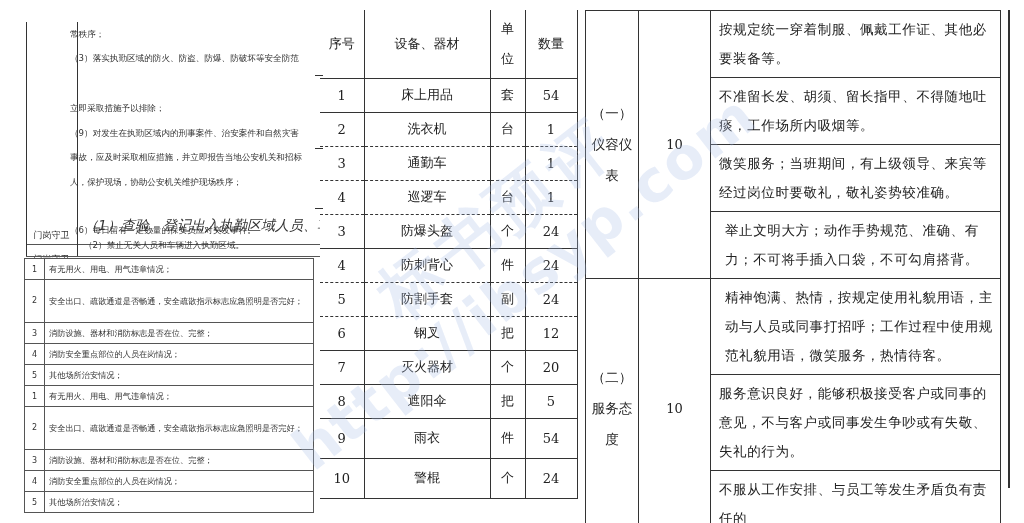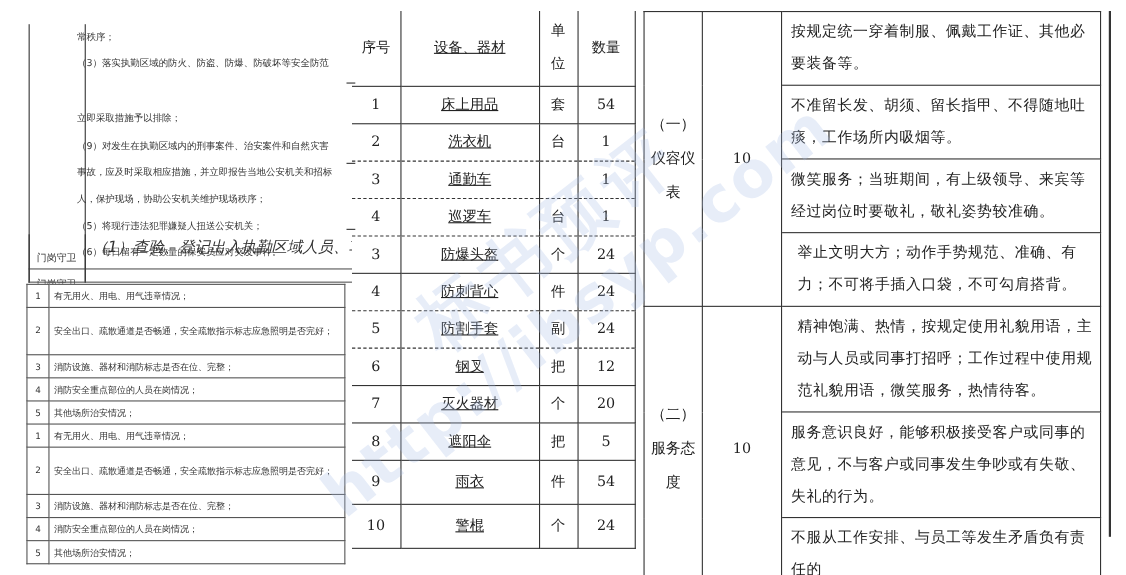--- a/index.html
+++ b/index.html
@@ -21,21 +21,21 @@
   #frag-check td { border: 1px solid #555; padding: 0 4px; height: 21px; vertical-align: middle; }
   #frag-check td.num { width: 20px; text-align: center; padding: 0; font-size: 8px; }
   #frag-check td.tall { height: 43px; line-height: 20px; }
   #frag-check td.span { border-left: none; border-right: none; padding-left: 2px; }
 
   
   #frag-equip { left: 320px; top: 10px; width: 262px; height: 500px; }
   #frag-equip table { border-collapse: collapse; font-family: "DejaVu Serif", "Liberation Serif", serif; font-size: 13px; color: #222; }
   #frag-equip th, #frag-equip td { border-bottom: 1.5px solid #333; text-align: center; font-weight: normal; padding: 0; }
   #frag-equip .c-no { width: 44px; border-right: 1.5px solid #333; }
-  #frag-equip .c-name { width: 126px; border-right: 1.5px solid #333; text-decoration: underline; }
+  #frag-equip .c-name { width: 126px; border-right: 1.5px solid #333; }
   #frag-equip .c-unit { width: 35px; border-right: 1.5px solid #333; }
   #frag-equip .c-qty { width: 52px; border-right: 1.5px solid #333; }
   #frag-equip thead th { height: 68px; line-height: 20px; border-top: none; }
   #frag-equip tbody td { height: 34px; }
   #frag-equip tbody tr.tall td { height: 40px; }
   #frag-equip .dash td { border-bottom-style: dashed; }
 
   
   #frag-score { left: 585px; top: 10px; width: 420px; height: 482px; }
   #frag-score table { border-collapse: collapse; font-size: 13.5px; color: #222; }
@@ -57,32 +57,32 @@
 
 <div class="frag" id="frag-duty">
   <div class="vline" style="left:0;"></div>
   <div class="vline" style="left:51px;"></div>
   <div class="line" style="top:12px;">常秩序；</div>
   <div class="line" style="top:36px;">（3）落实执勤区域的防火、防盗、防爆、防破坏等安全防范</div>
   <div class="line" style="top:86px;">立即采取措施予以排除；</div>
   <div class="line" style="top:111px;">（9）对发生在执勤区域内的刑事案件、治安案件和自然灾害</div>
   <div class="line" style="top:160px;">人，保护现场，协助公安机关维护现场秩序；</div>
   <div class="line" style="top:135px;">事故，应及时采取相应措施，并立即报告当地公安机关和招标</div>
-  <div class="line" style="top:184px;">（5）将现行违法犯罪嫌疑人扭送公安机关；</div>
   <div class="line" style="top:208px;">（6）每日留有一定数量的保安员应对突发事件。</div>
   <div class="hr" style="left:0; top:232px; width:295px;"></div>
   <div class="cat-label" style="top:240px; line-height:14px;">门岗守卫</div>
 
 </div>
 
 <div class="frag" style="left:26px; top:213px; width:300px; height:46px; background:transparent;">
   <div style="position:absolute; left:0; top:0; width:1px; height:44px; background:#333;"></div>
   <div style="position:absolute; left:51px; top:0; width:1px; height:44px; background:#333;"></div>
   <div style="position:absolute; left:0; top:0; width:51px; line-height:44px; text-align:center; font-size:9px; color:#333;">门岗守卫</div>
   <div style="position:absolute; left:58px; top:2px; font-size:14px; color:#333; line-height:20px; white-space:nowrap;font-style:italic;">（1）查验、登记出入执勤区域人员、车辆及物品；</div>
+  <div style="position:absolute; left:58px; top:22px; font-size:8.6px; color:#333; line-height:20px; white-space:nowrap;">（2）禁止无关人员和车辆进入执勤区域。</div>
   <div style="position:absolute; left:0; top:43px; width:296px; height:1px; background:#555;"></div>
 </div>
 
 <div class="frag" id="frag-check">
   <table>
     <tbody>
       <tr>
         <td class="num">1</td>
         <td>有无用火、用电、用气违章情况；</td>
       </tr>

